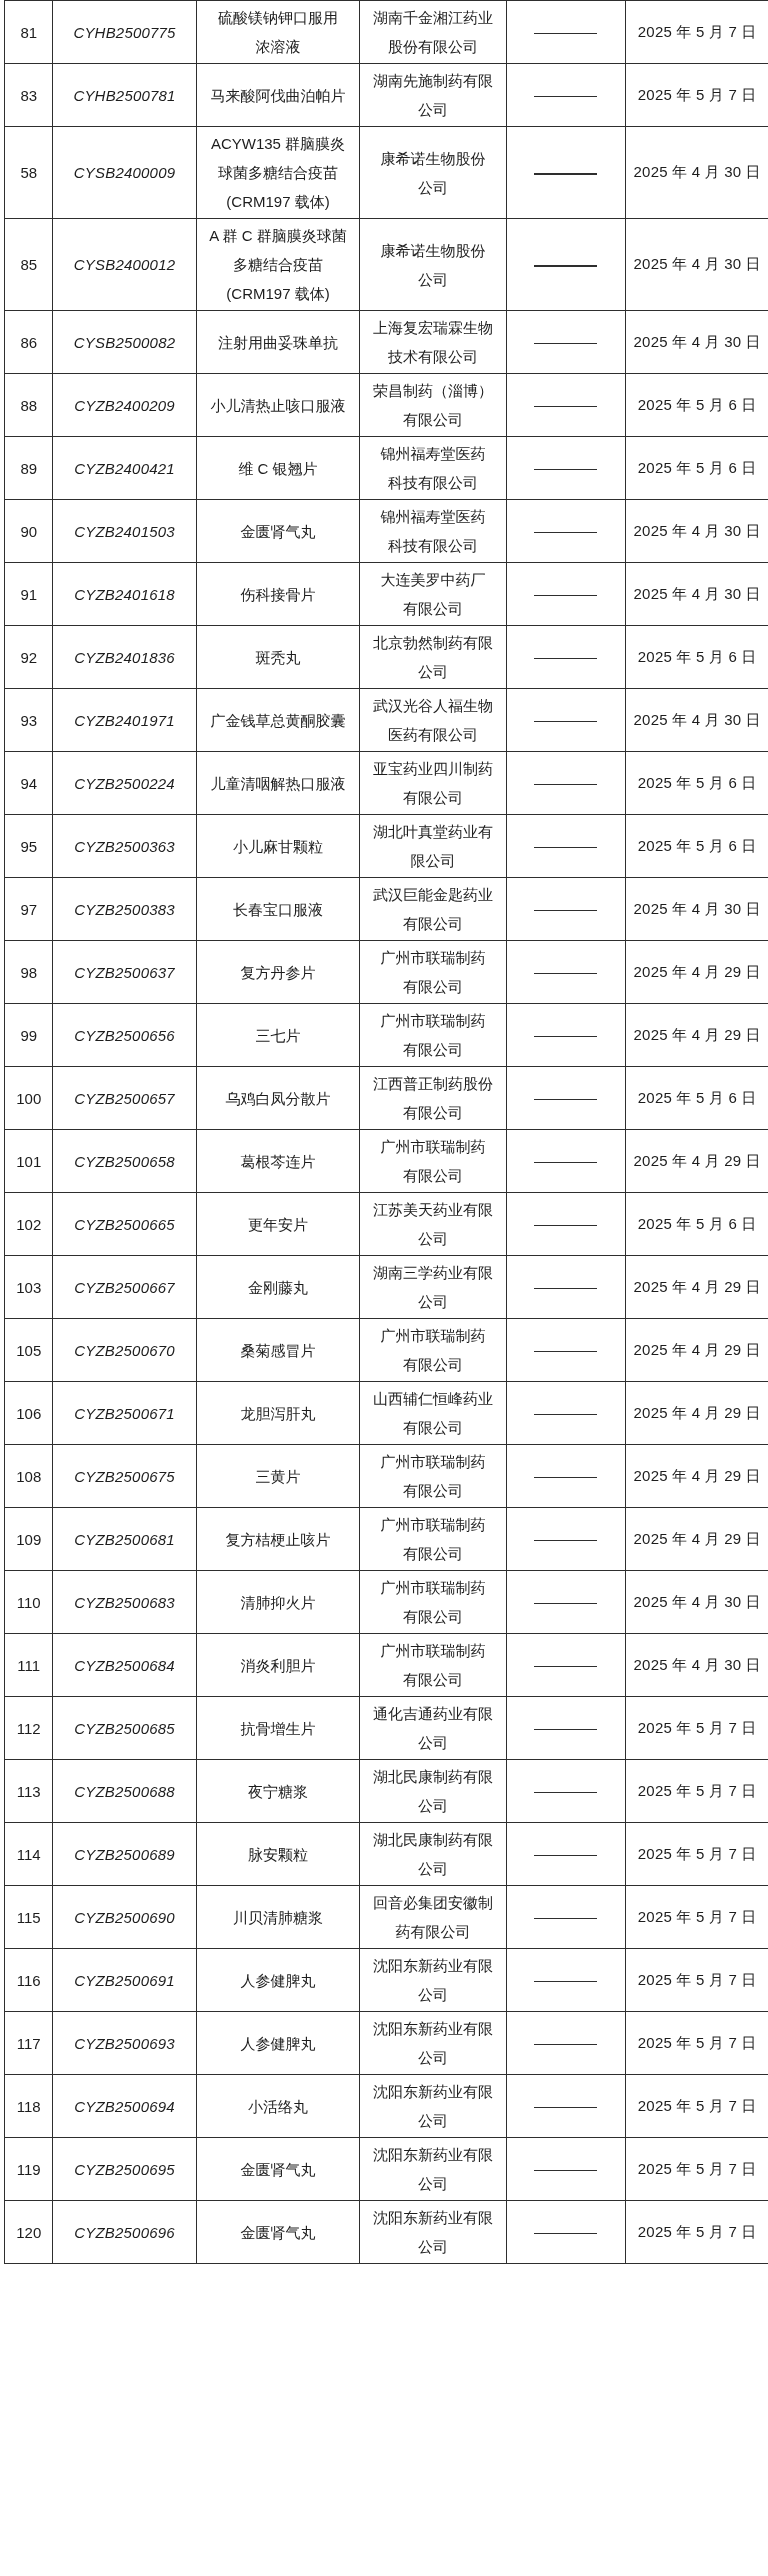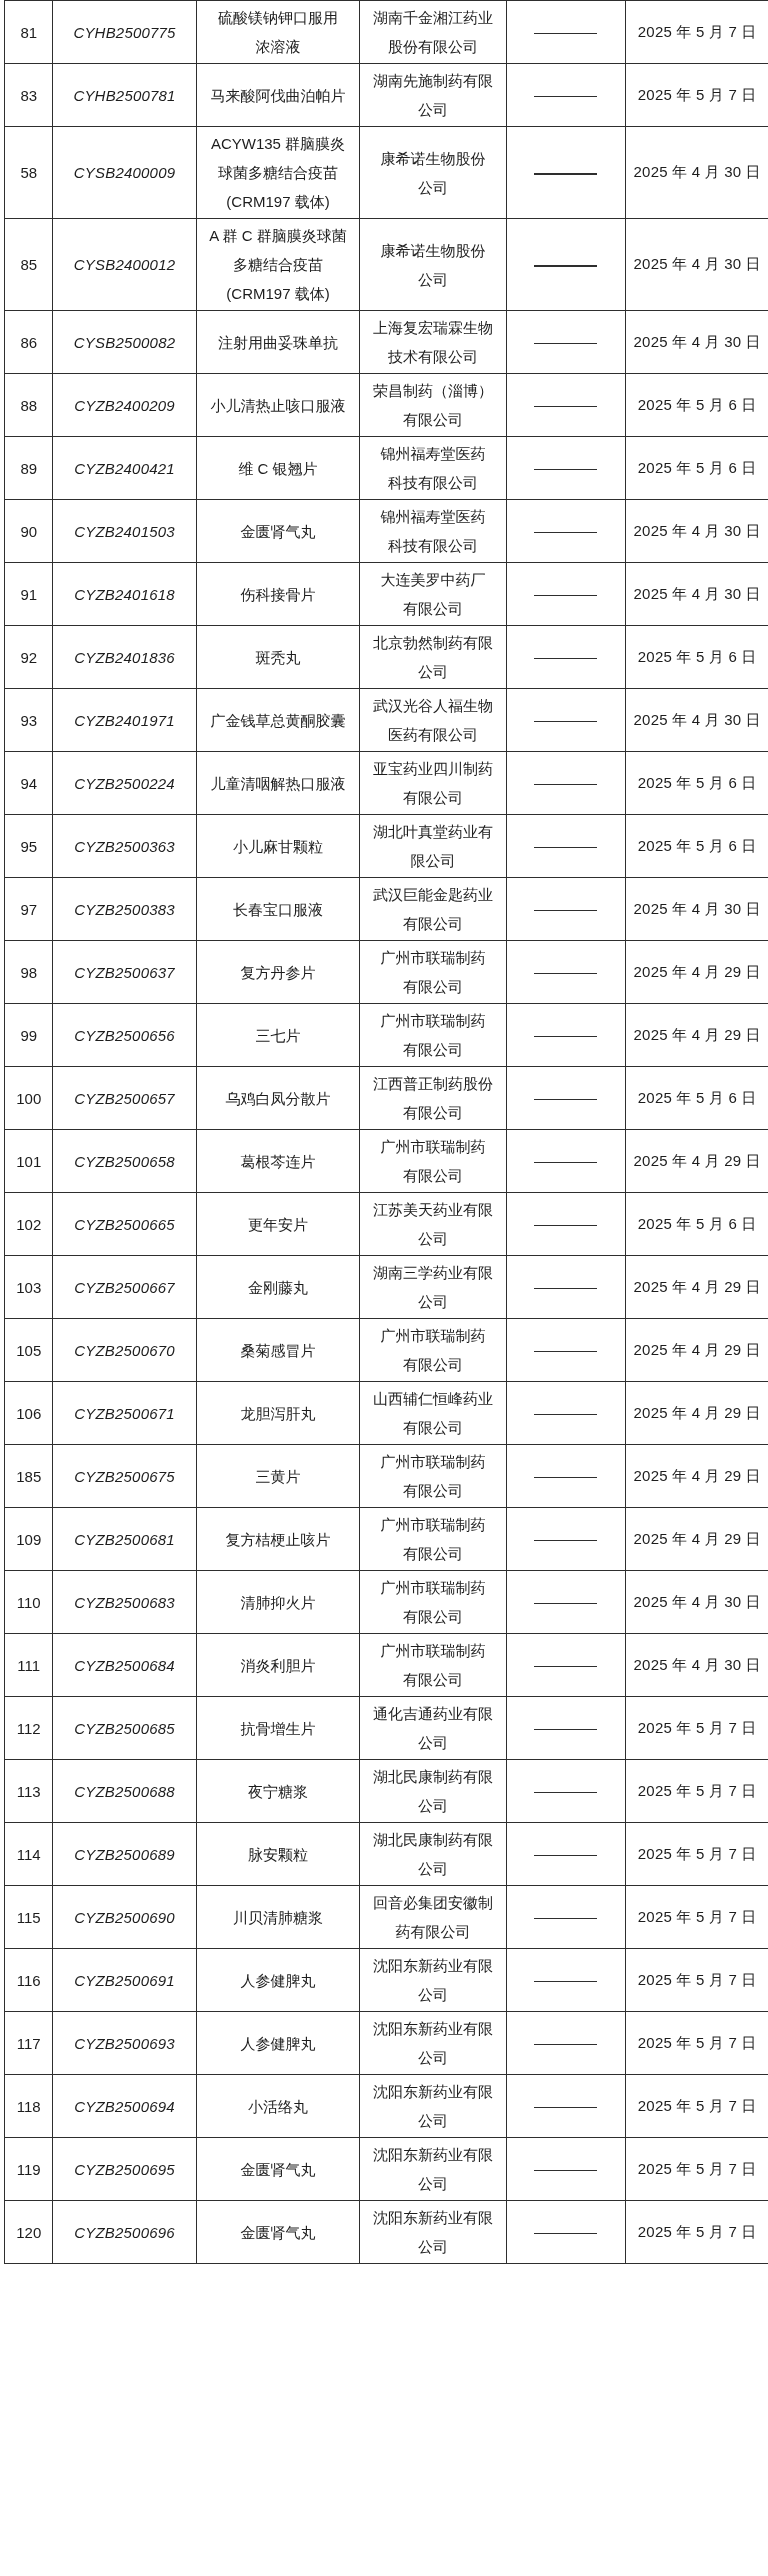--- a/index.html
+++ b/index.html
@@ -341,21 +341,21 @@
             <div class="cell-line">龙胆泻肝丸</div>
           </td>
           <td>
             <div class="cell-line">山西辅仁恒峰药业</div>
             <div class="cell-line">有限公司</div>
           </td>
           <td><span class="dash-line">———</span></td>
           <td class="date-cell">2025 年 4 月 29 日</td>
         </tr>
         <tr>
-          <td class="num-cell">185</td>
+          <td class="num-cell">108</td>
           <td class="code-cell">CYZB2500675</td>
           <td>
             <div class="cell-line">三黄片</div>
           </td>
           <td>
             <div class="cell-line">广州市联瑞制药</div>
             <div class="cell-line">有限公司</div>
           </td>
           <td><span class="dash-line">———</span></td>
           <td class="date-cell">2025 年 4 月 29 日</td>

